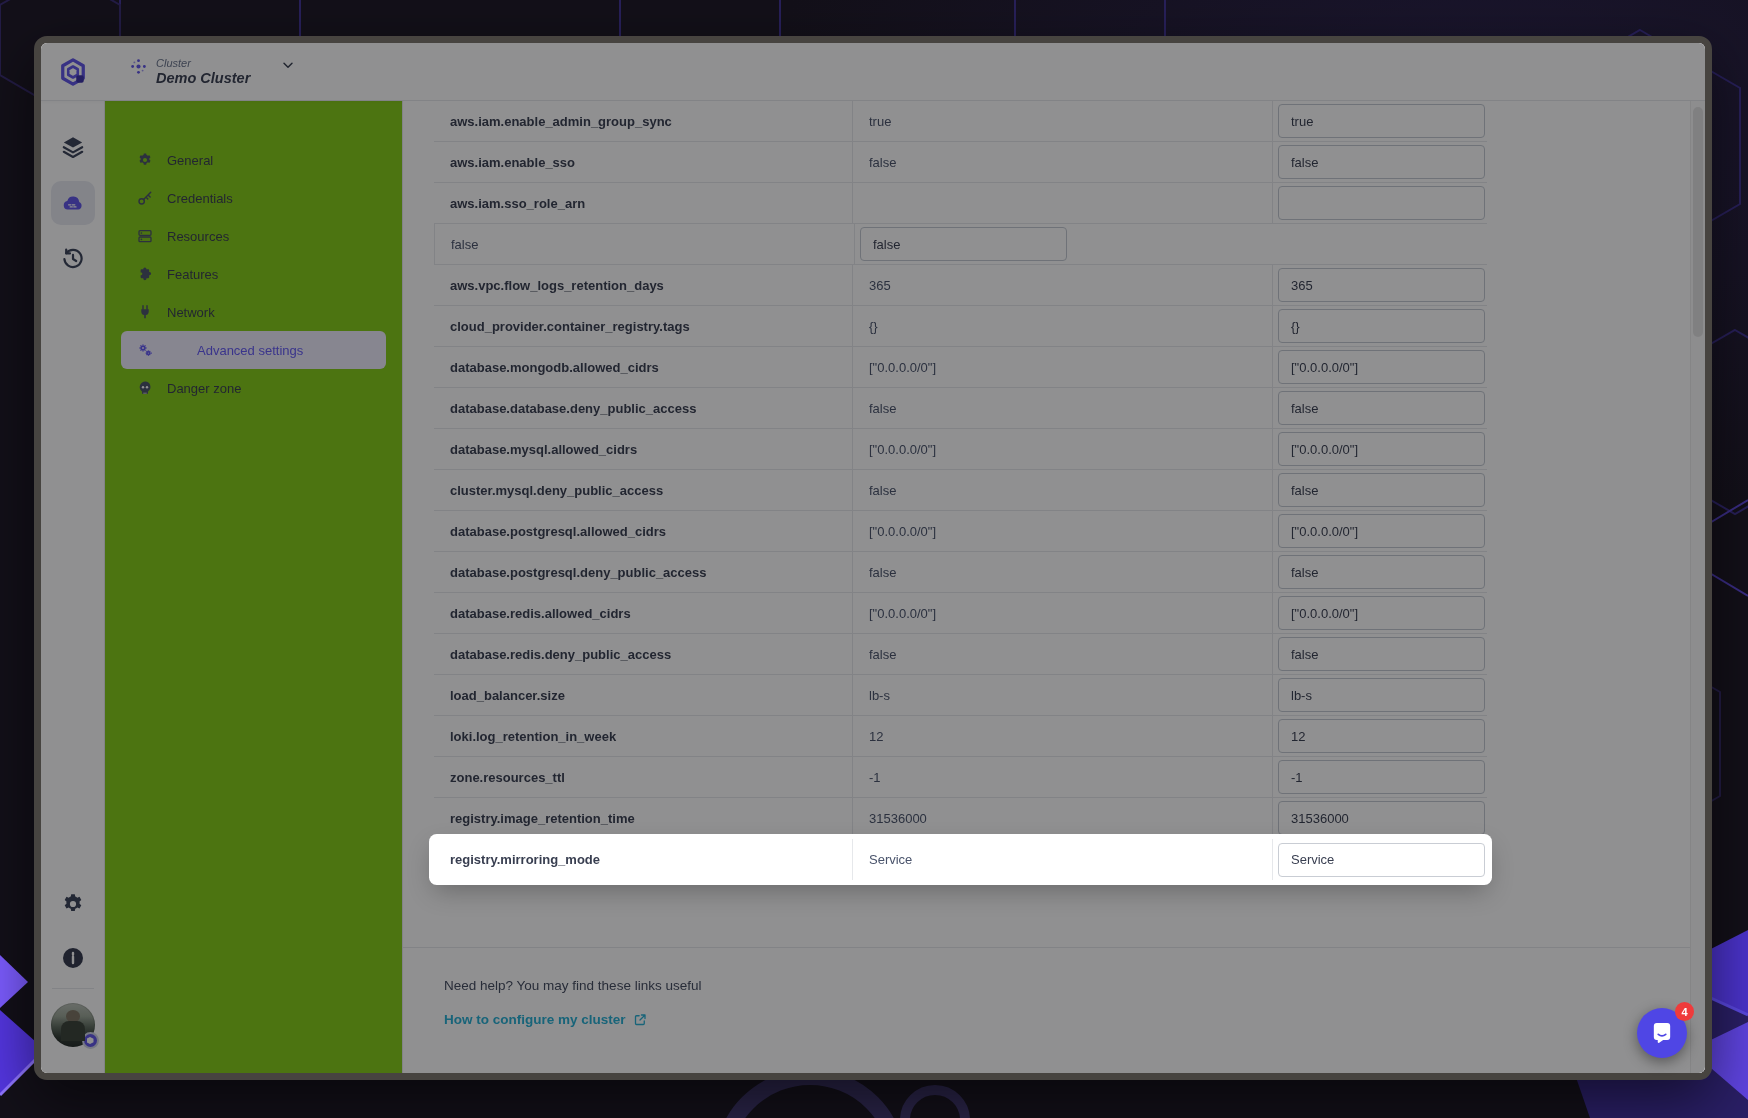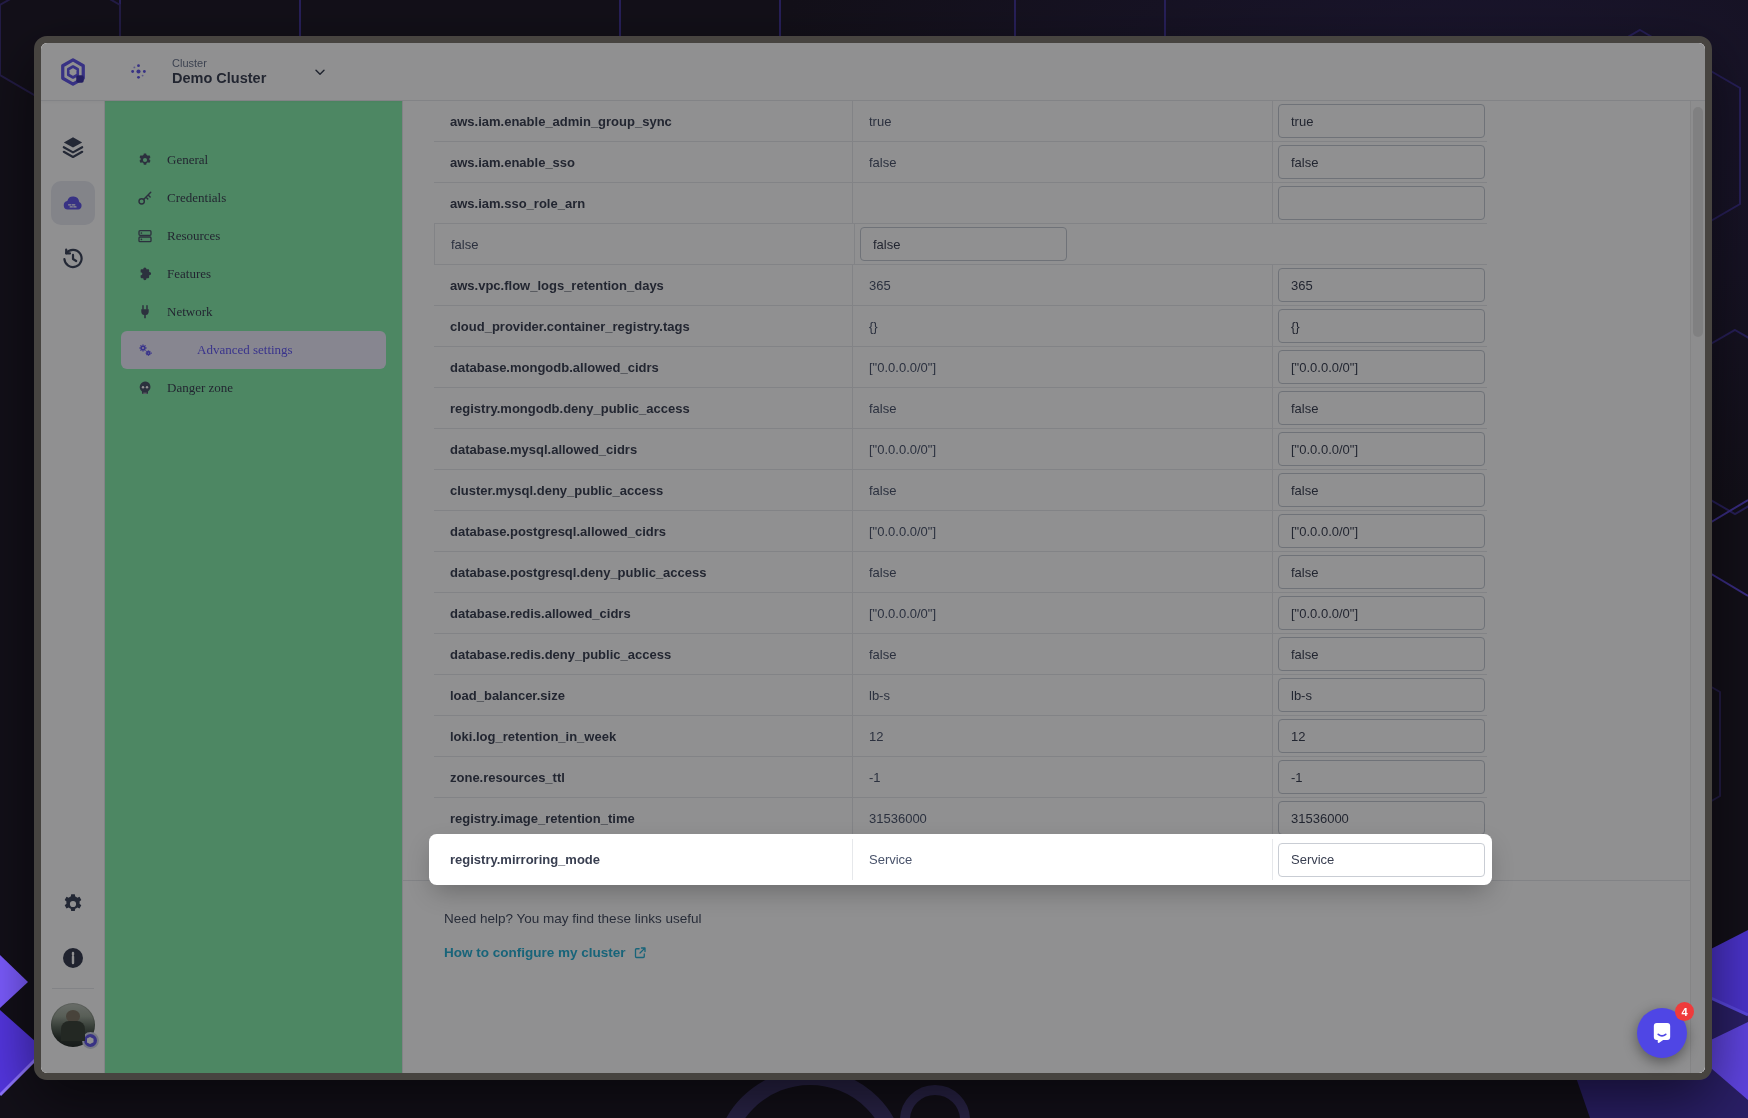--- a/index.html
+++ b/index.html
@@ -17,21 +17,21 @@
   .window{position:absolute;left:34px;top:36px;width:1678px;height:1044px;
     border:7px solid #474440;border-radius:13px;box-sizing:border-box;
     box-shadow:0 20px 60px rgba(0,0,0,.55);}
   .window-inner{position:relative;width:100%;height:100%;border-radius:6px;
     overflow:hidden;background:#fff;display:flex;flex-direction:column;}
   
   .app-header{height:57px;min-height:57px;display:flex;align-items:center;
     border-bottom:1px solid var(--border);box-shadow:0 1px 3px rgba(0,0,0,.04);
     background:#fff;position:relative;}
   .logo-box{width:64px;display:flex;justify-content:center;align-items:center;}
-  .switcher{display:flex;align-items:center;margin-left:24px;gap:24px;cursor:pointer;}
+  .switcher{display:flex;align-items:flex-start;margin-left:24px;gap:8px;cursor:pointer;font-style:italic;}
   .sw-label{font-size:11px;color:var(--text-soft);line-height:13px;}
   .sw-title{font-size:14.5px;font-weight:700;color:var(--text);line-height:17px;}
   .chev{margin-left:22px;color:var(--text);}
   
   .app-body{flex:1;display:flex;min-height:0;}
   .rail{width:64px;min-width:64px;border-right:1px solid var(--border);
     display:flex;flex-direction:column;align-items:center;padding-top:34px;
     box-sizing:border-box;background:#fff;}
   .rail-btn{width:24px;height:24px;color:#3A4258;cursor:pointer;}
   .rail-tile{width:44px;height:44px;border-radius:10px;background:#E7E9F1;
@@ -50,21 +50,21 @@
     border-radius:50% 50% 45% 45%;background:#7d7463;}
   .avatar::after{content:"";position:absolute;left:10px;top:18px;width:24px;height:20px;
     border-radius:8px 8px 0 0;background:#3a4238;}
   .avatar-badge{position:absolute;right:-4px;bottom:-2px;width:17px;height:17px;
     border-radius:50%;background:#5F54E8;border:2px solid #cfd3e6;box-sizing:border-box;
     display:flex;align-items:center;justify-content:center;}
   .avatar-badge i{width:7px;height:7px;background:#fff;display:block;
     clip-path:polygon(50% 0,100% 25%,100% 75%,50% 100%,0 75%,0 25%);}
   
   .sidebar{width:298px;min-width:298px;border-right:1px solid var(--border);
-    padding:40px 16px 0;box-sizing:border-box;background:#86efac;font-family:Liberation Serif, serif;}
+    padding:40px 16px 0;box-sizing:border-box;background:#84cc16;}
   .sb-item{height:38px;border-radius:6px;display:flex;align-items:center;gap:14px;
     padding:0 0 0 16px;cursor:pointer;color:var(--text);font-size:13px;font-weight:500;}
   .sb-item .sb-icon{width:16px;height:16px;color:#4A5268;flex:0 0 16px;}
   .sb-item.active{background:var(--accent-bg);color:var(--accent);gap:44px;}
   .sb-item.active .sb-icon{color:var(--accent);}
   .sb-label{white-space:nowrap;}
   
   .main{flex:1;position:relative;background:#fff;min-width:0;}
   .settings-table{margin-left:31px;width:1053px;}
   .row{display:flex;align-items:stretch;height:41px;box-sizing:border-box;
@@ -76,21 +76,21 @@
     font-size:13px;color:#49536B;}
   .c-input{width:215px;min-width:215px;display:flex;align-items:center;
     box-sizing:border-box;border-left:1px solid var(--border);padding:0 2px 0 5px;}
   .c-input input{width:100%;height:34px;box-sizing:border-box;border:1px solid var(--input-border);
     border-radius:4px;background:#fff;padding:0 12px;font-size:13px;color:var(--text);
     font-family:inherit;outline:none;}
   .row.spot{position:relative;z-index:60;background:#fff;border-bottom:none;border-radius:3px;
     box-shadow:0 0 0 5px #fff,0 10px 26px rgba(0,0,0,.28);}
   .row.spot .c-input input{border-color:#C9CDD4;}
   
-  .help{border-top:1px solid var(--border);padding:30px 0 0 41px;}
+  .help{margin-top:67px;border-top:1px solid var(--border);padding:30px 0 0 41px;}
   .help-text{font-size:13.5px;color:#434B5F;}
   .help-link{display:inline-flex;align-items:center;gap:7px;margin-top:19px;
     color:var(--link);font-size:13.5px;font-weight:700;text-decoration:none;cursor:pointer;}
   .help-link svg{width:15px;height:15px;}
   
   .scrollbar{position:absolute;right:0;top:0;bottom:0;width:14px;background:#FAFAFA;
     border-left:1px solid #ECECEC;}
   .scroll-thumb{position:absolute;left:2px;right:2px;top:6px;height:230px;border-radius:5px;
     background:#E2E2E2;}
   
@@ -369,21 +369,21 @@
 
   <div class="row">
     <div class="c-key">database.mongodb.allowed_cidrs</div>
     <div class="c-val">["0.0.0.0/0"]</div>
     <div class="c-input">
       <input type="text" value="[&quot;0.0.0.0/0&quot;]" style="">
     </div>
   </div>
 
   <div class="row">
-    <div class="c-key">registry.mongodb.deny_public_access</div>
+    <div class="c-key">database.database.deny_public_access</div>
     <div class="c-val">false</div>
     <div class="c-input">
       <input type="text" value="false" style="">
     </div>
   </div>
 
   <div class="row">
     <div class="c-key">database.mysql.allowed_cidrs</div>
     <div class="c-val">["0.0.0.0/0"]</div>
     <div class="c-input">

